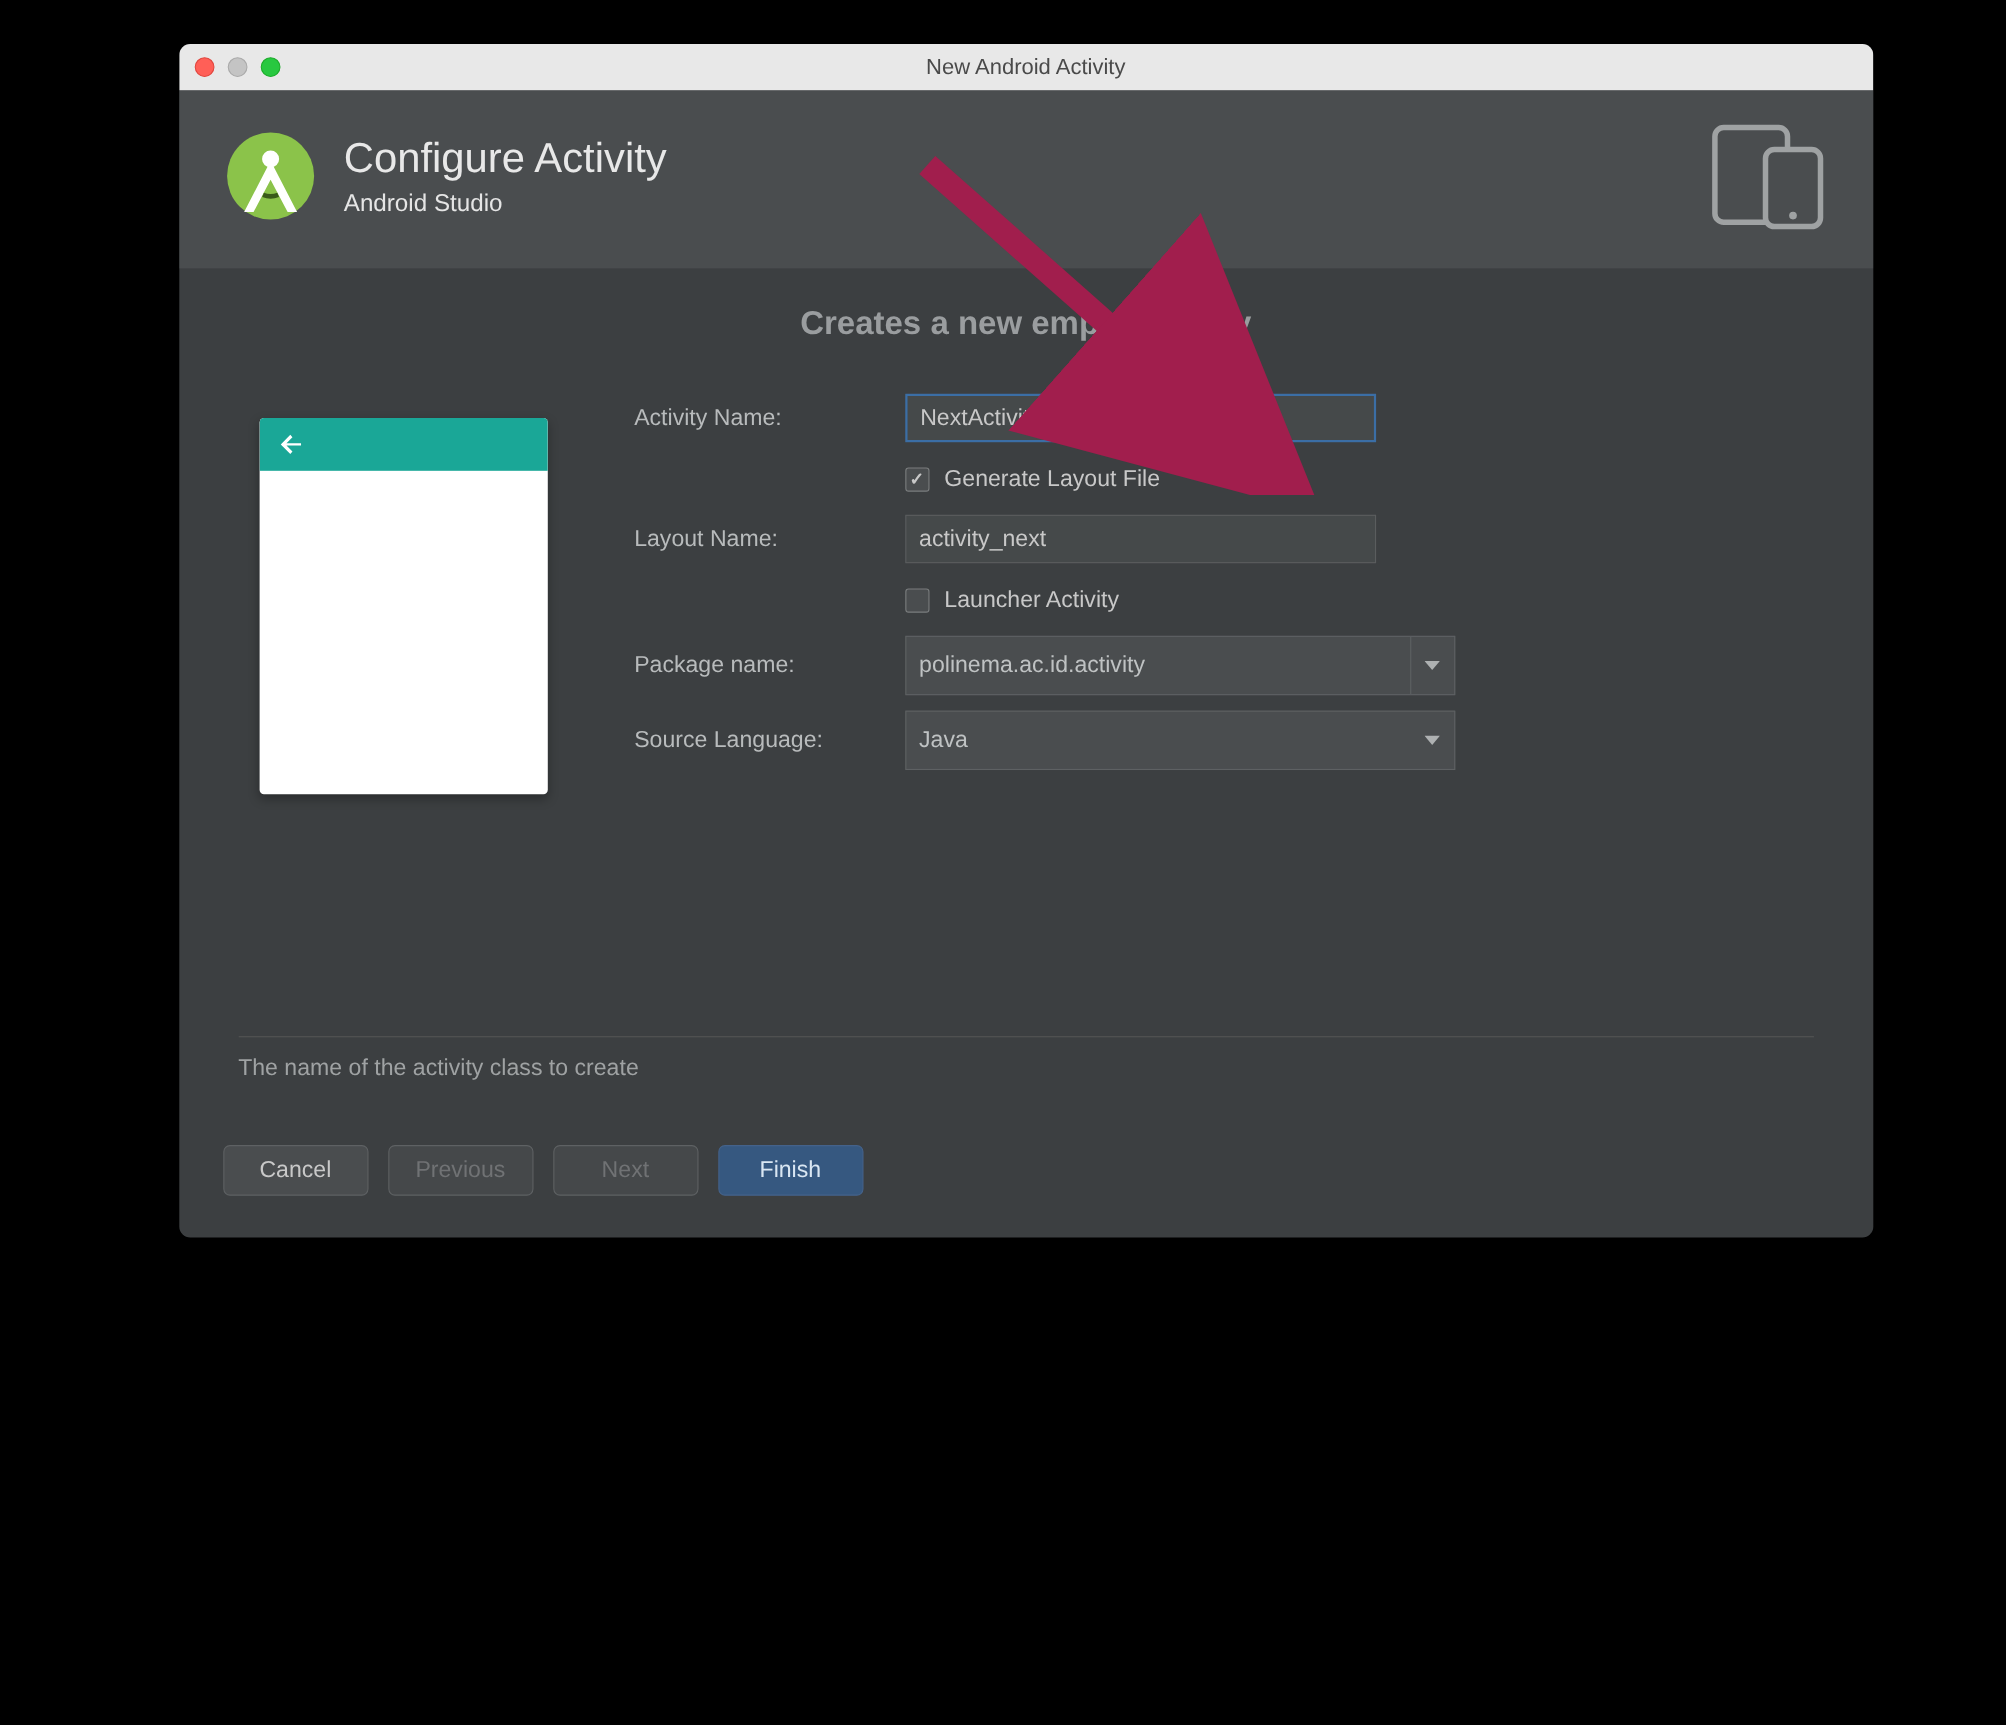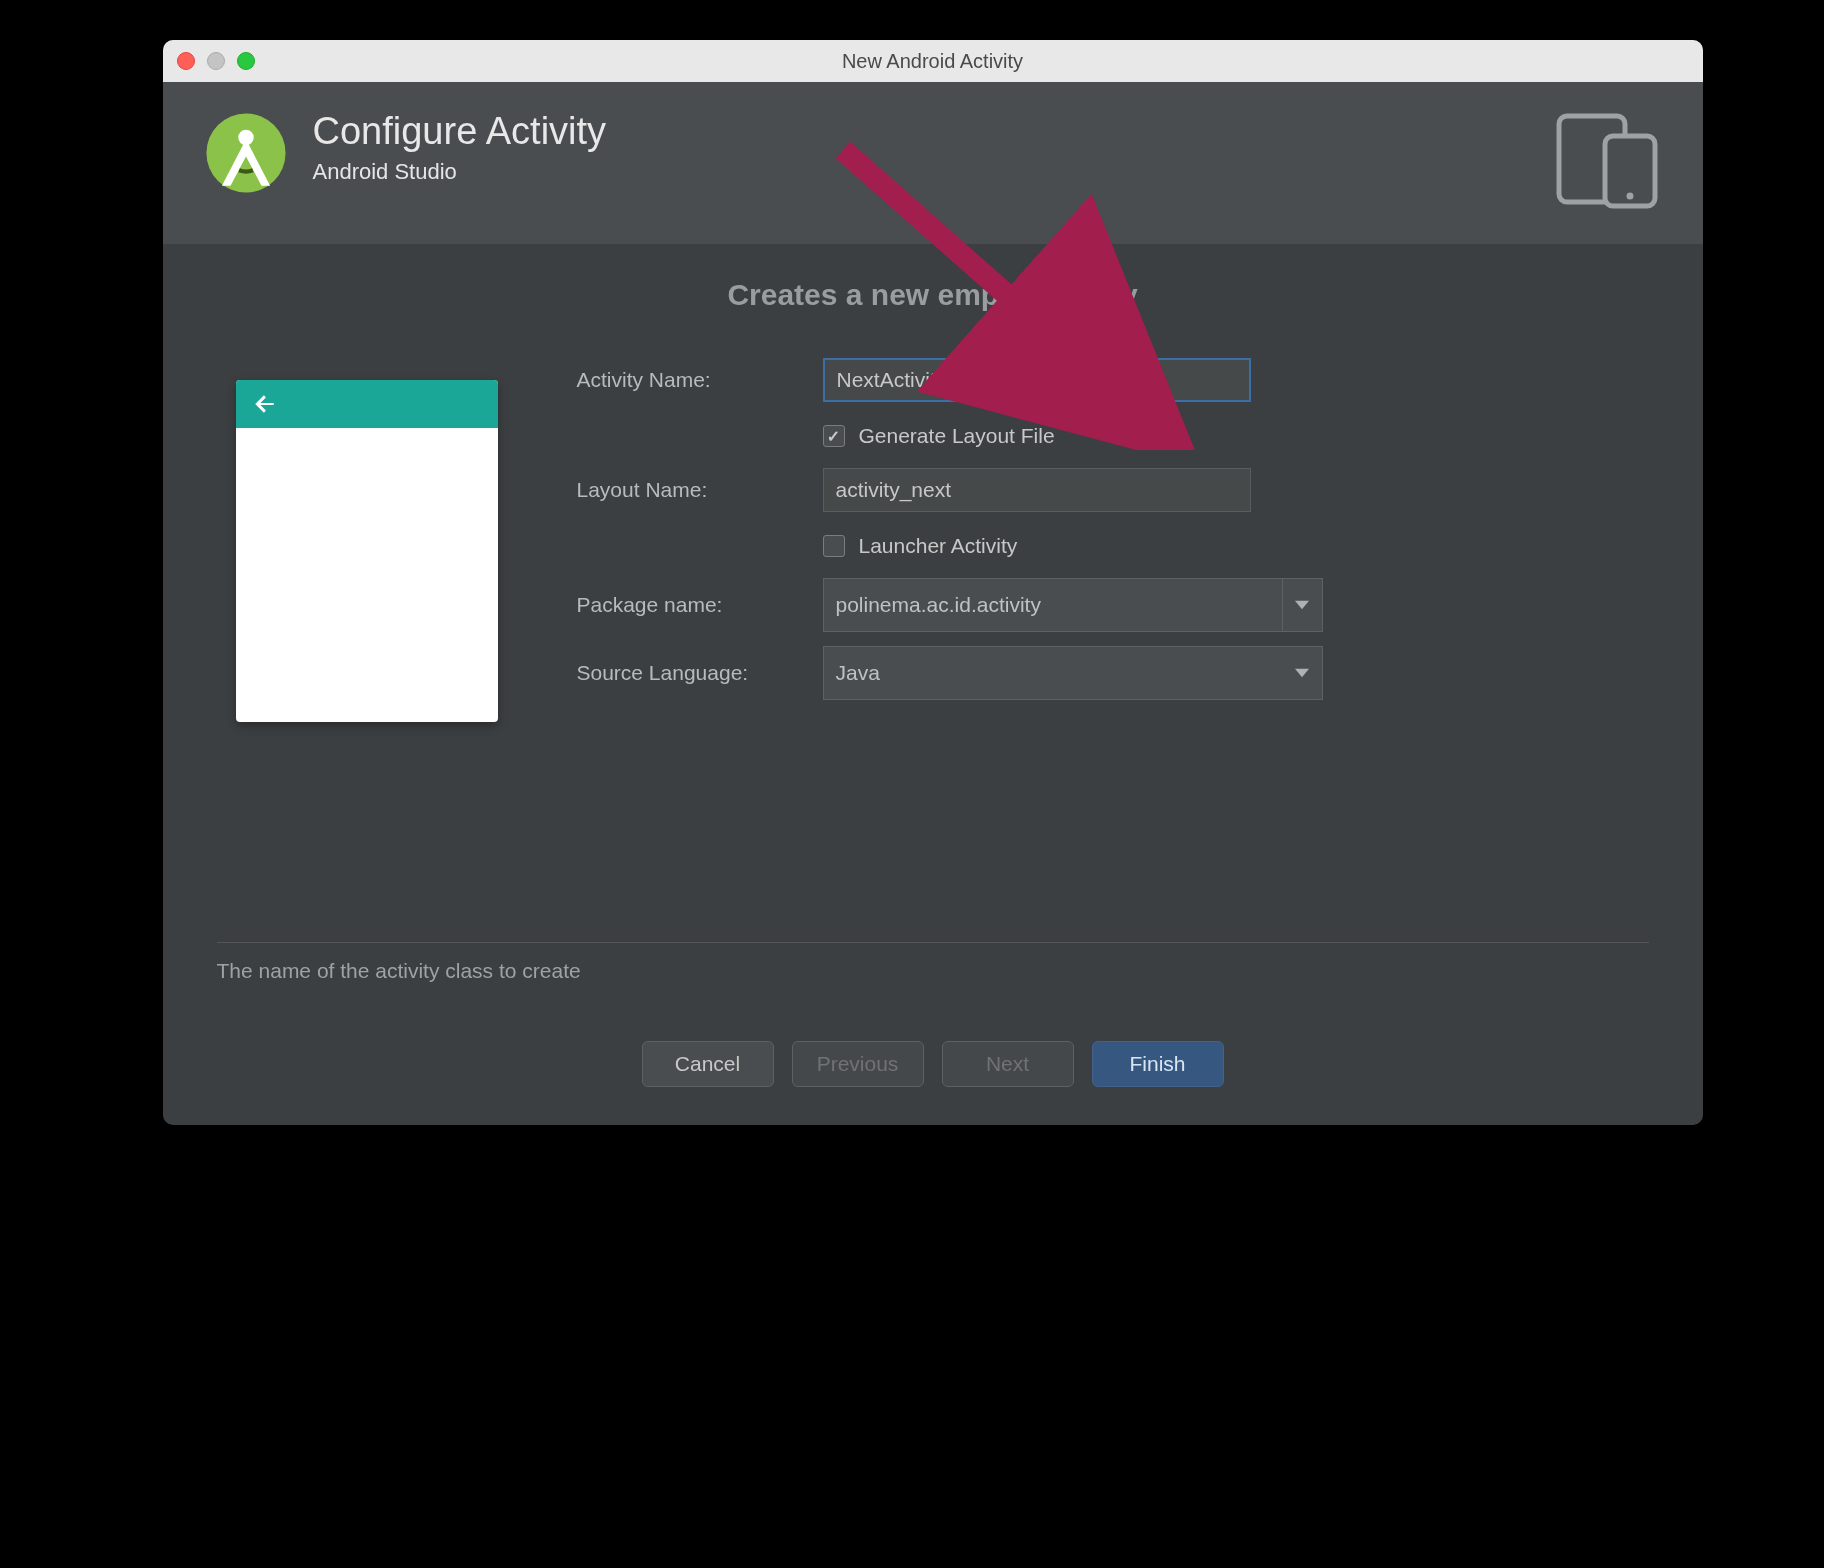--- a/index.html
+++ b/index.html
@@ -34,21 +34,21 @@
   .tl.yellow { background: #c4c4c4; border: 1px solid #aaa; }
   .tl.green { background: #28c840; border: 1px solid #1dad2b; }
   .title-text {
     position: absolute; left: 0; right: 0; text-align: center;
     font-size: 20px; color: #4a4a4a;
   }
   .header {
     background: #4a4d4f;
     padding: 28px 40px 34px 40px;
     display: flex;
-    align-items: flex-start;
+    align-items: center;
   }
   .as-logo { width: 86px; height: 86px; margin-right: 24px; }
   .header-titles h1 { font-size: 38px; font-weight: 400; color: #e8e8e8; }
   .header-titles p  { font-size: 22px; font-weight: 400; color: #e5e5e5; margin-top: 6px; }
   .device-icon { margin-left: auto; }
   .body {
     padding: 34px 54px 28px 54px;
     color: #bbbbbb;
   }
   .subtitle {
@@ -87,21 +87,21 @@
   }
   .combo .caret-box{
     position:absolute; right:0; top:0; bottom:0; width:40px;
     border-left:1px solid #5e6163; display:flex; align-items:center; justify-content:center;
   }
   .combo.no-sep .caret-box{ border-left:none;}
   .hint-divider { border:0; border-top:1px solid #555; margin: 220px 0 16px 0;}
   .hint-text { font-size:21px; color:#9fa2a3; }
   .footer {
     padding: 30px 40px 38px 40px;
-    display:flex; justify-content:center; gap:18px;
+    display:flex; justify-content:flex-start; gap:18px;
   }
   .btn {
     min-width: 132px; height: 46px; border:1px solid #5e6163; background:#4a4d4f;
     color:#c8c8c8; font-size:21px; border-radius:6px; cursor:pointer;
     display:flex; align-items:center; justify-content:center;
   }
   .btn.disabled { color:#707274; background:#45484a; cursor:default;}
   .btn.primary { background:#365880; border-color:#44628a; color:#d9e6f2;}
   .arrow-overlay{
     position:absolute; pointer-events:none;

